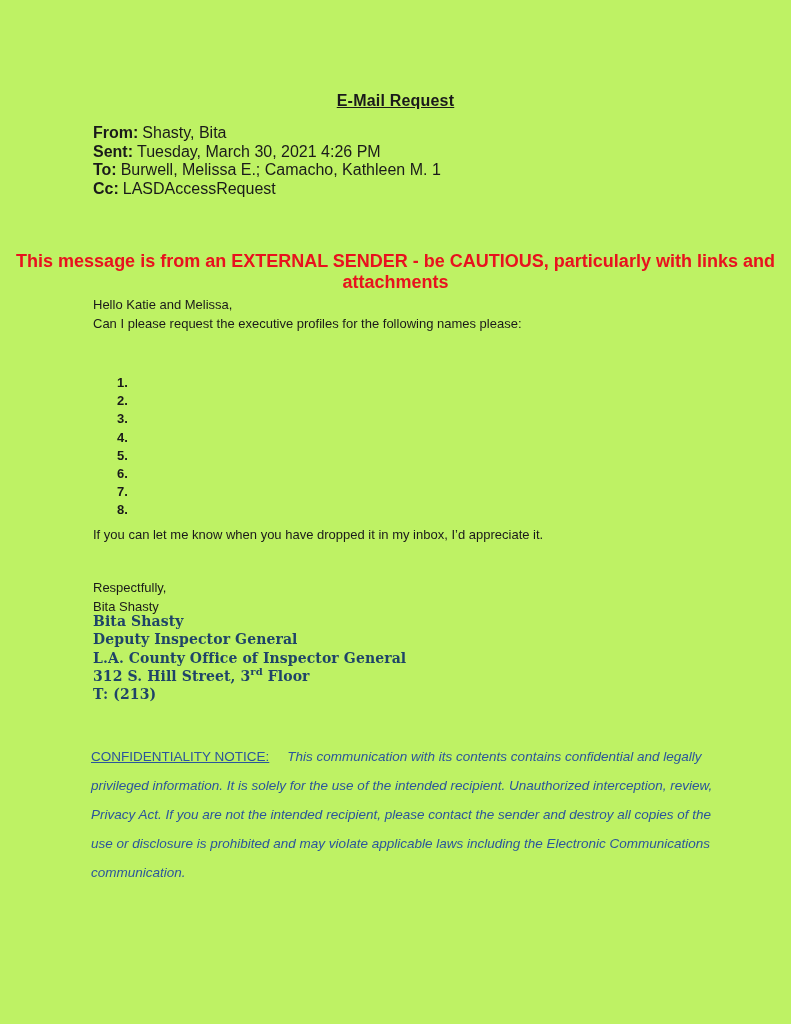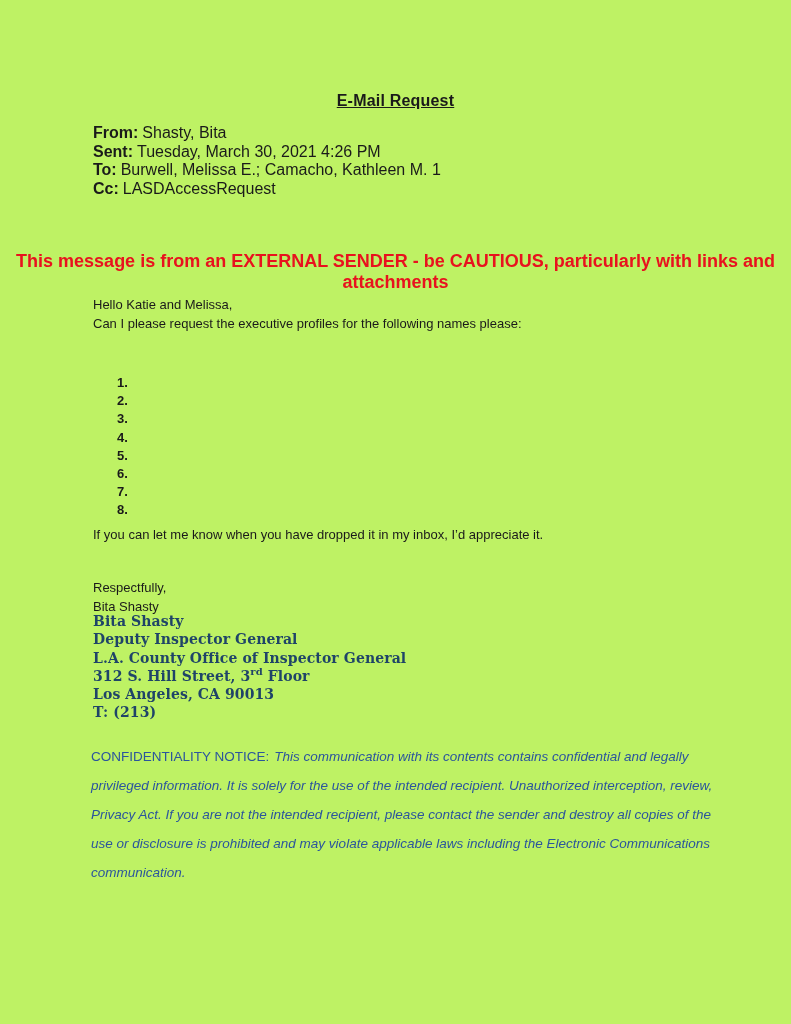--- a/index.html
+++ b/index.html
@@ -77,21 +77,22 @@
   .notice {
     position: absolute;
     top: 742px; left: 91px;
     width: 640px;
     font-size: 13.5px;
     line-height: 29px;
     color: var(--notice-blue, #2b559c);
   }
   .notice .notice-label {
     font-style: normal;
-    margin-right: 5px;
+    text-decoration: underline;
+    margin-right: 18px;
   }
   .notice .it { font-style: italic; }
 </style>
 </head>
 <body>
 
 <div class="page">
 
   <div class="doc-title">E-Mail Request</div>
 
@@ -133,21 +134,20 @@
   <div class="closing">
     <div>Respectfully,</div>
     <div>Bita Shasty</div>
   </div>
 
   <div class="signature">
     <div>Bita Shasty</div>
     <div>Deputy Inspector General</div>
     <div>L.A. County Office of Inspector General</div>
     <div><span>312 S. Hill Street, 3</span><sup>rd</sup><span> Floor</span></div>
-    <div>Los Angeles, CA 90013</div>
     <div>T: (213)</div>
   </div>
 
   <div class="notice">
     <div><span class="notice-label">CONFIDENTIALITY NOTICE:</span><span class="it">This communication with its contents contains confidential and legally</span></div>
     <div class="it">privileged information. It is solely for the use of the intended recipient. Unauthorized interception, review,</div>
     <div class="it">Privacy Act. If you are not the intended recipient, please contact the sender and destroy all copies of the</div>
     <div class="it">use or disclosure is prohibited and may violate applicable laws including the Electronic Communications</div>
     <div class="it">communication.</div>
   </div>

